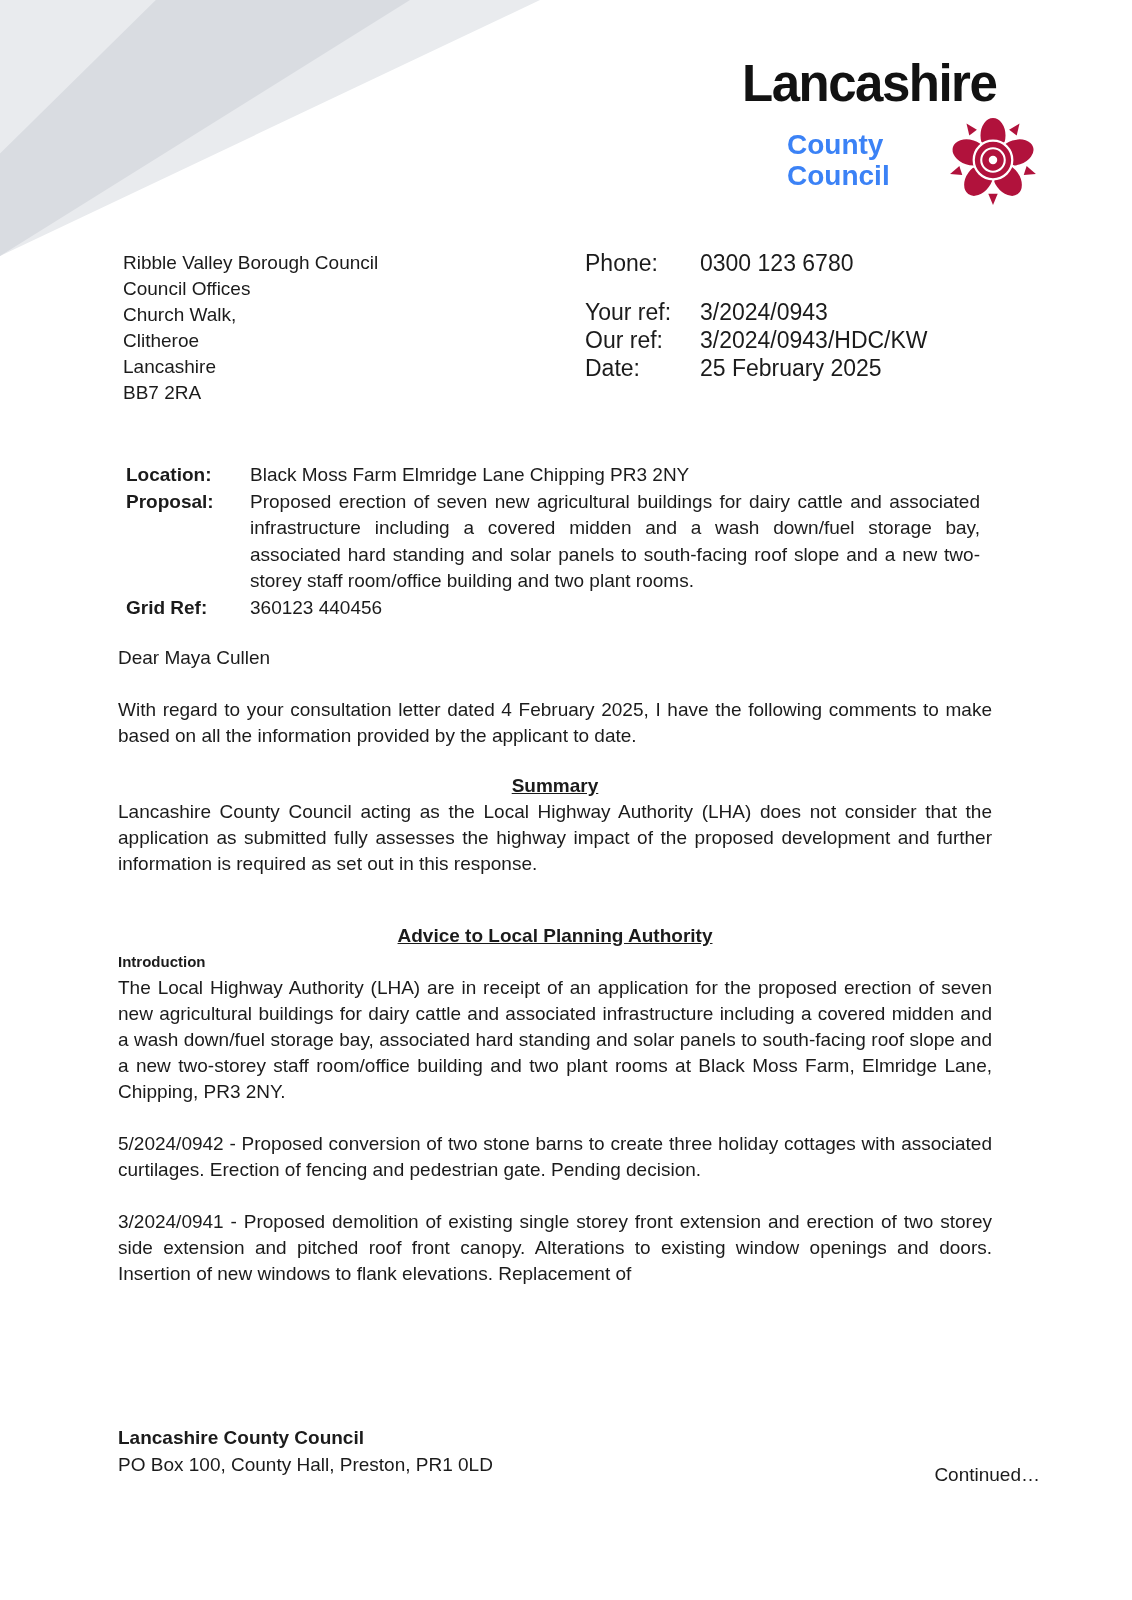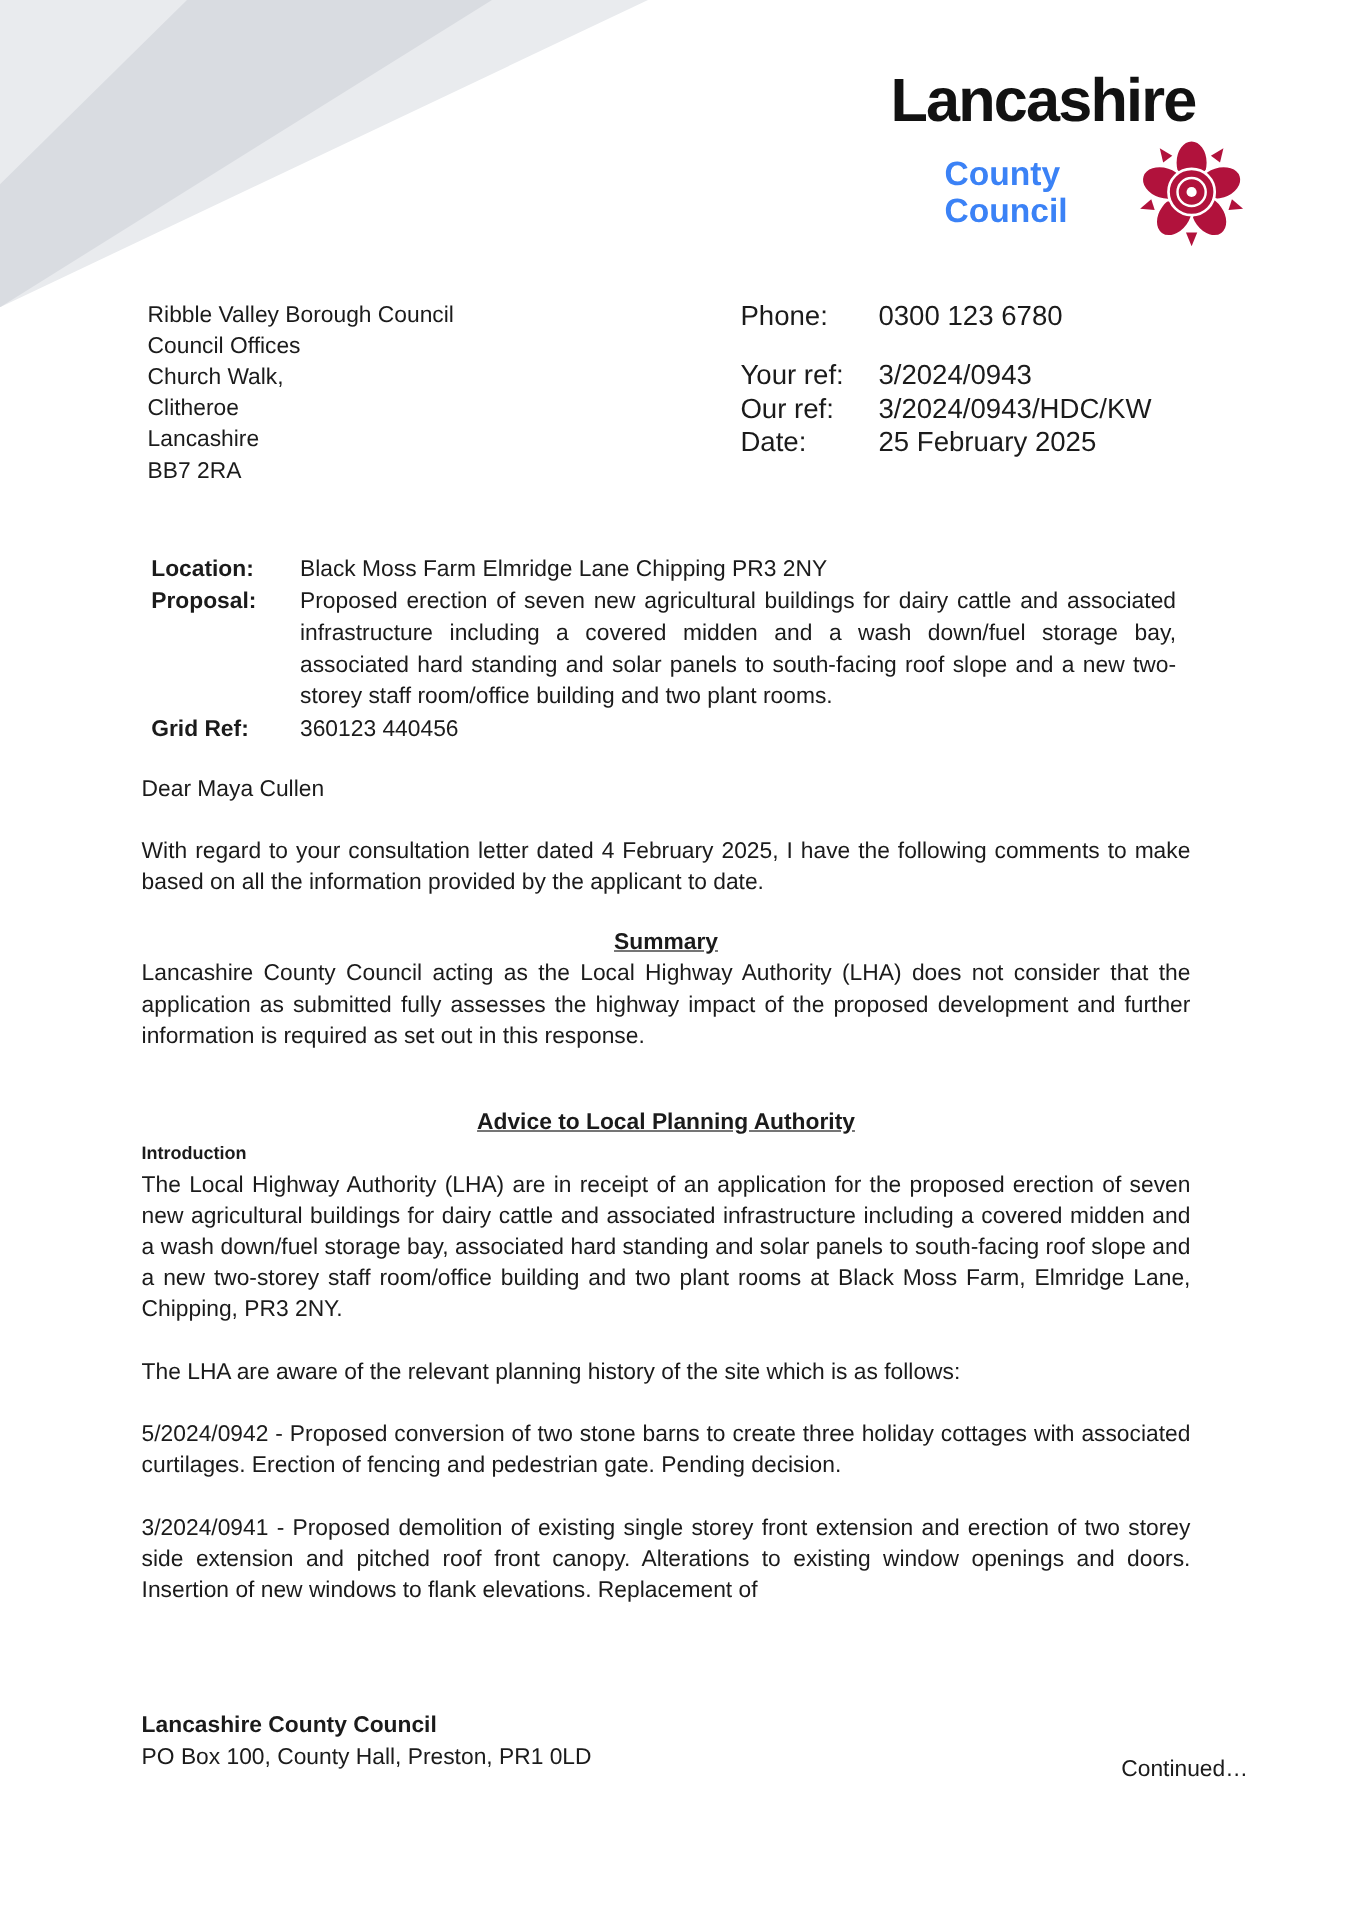--- a/index.html
+++ b/index.html
@@ -15,21 +15,21 @@
 
   
   .header { position:absolute; top:58px; left:742px; width:298px; }
   .logo-name { font-size:51px; font-weight:bold; letter-spacing:-1.5px; line-height:1; color:#121212; }
   .logo-row { display:flex; justify-content:space-between; align-items:center; margin-top:4px; padding-left:45px; }
   .logo-sub { font-size:28px; font-weight:bold; line-height:31px; color:#3b82f6; }
   .rose { width:94px; height:94px; }
 
   .content { position:absolute; top:250px; left:118px; width:922px; }
 
-  .addr-row { display:flex; min-height:160px;gap:32px; }
+  .addr-row { display:flex; min-height:160px; }
   .recipient { width:467px; font-size:19px; line-height:26px; padding-left:5px; }
   .contact { flex:1; font-size:23px; line-height:26px; }
   .contact-row { display:flex; margin-bottom:2px; }
   .contact-row.gap-above { margin-top:23px; }
   .contact-label { width:115px; }
   .contact-value { flex:1; }
   .redaction { height:21px; background:#000000; margin-top:3px; width:340px; }
 
   .details { margin-top:52px; font-size:19px; line-height:26.5px; }
   .detail-row { display:flex; }
@@ -137,21 +137,20 @@
 
     <div class="para">With regard to your consultation letter dated 4 February 2025, I have the following comments to make based on all the information provided by the applicant to date.</div>
 
     <div class="heading-center mt-sum">Summary</div>
     <div class="para tight">Lancashire County Council acting as the Local Highway Authority (LHA) does not consider that the application as submitted fully assesses the highway impact of the proposed development and further information is required as set out in this response.</div>
 
     <div class="heading-center mt-advice">Advice to Local Planning Authority</div>
     <div class="heading-left">Introduction</div>
     <div class="para tight">The Local Highway Authority (LHA) are in receipt of an application for the proposed erection of seven new agricultural buildings for dairy cattle and associated infrastructure including a covered midden and a wash down/fuel storage bay, associated hard standing and solar panels to south-facing roof slope and a new two-storey staff room/office building and two plant rooms at Black Moss Farm, Elmridge Lane, Chipping, PR3 2NY.</div>
 
-    <div class="para">The LHA are aware of the relevant planning history of the site which is as follows:</div>
     <div class="para">5/2024/0942 - Proposed conversion of two stone barns to create three holiday cottages with associated curtilages. Erection of fencing and pedestrian gate. Pending decision.</div>
     <div class="para">3/2024/0941 - Proposed demolition of existing single storey front extension and erection of two storey side extension and pitched roof front canopy. Alterations to existing window openings and doors. Insertion of new windows to flank elevations. Replacement of</div>
 
   </div>
 
   <div class="continued">Continued…</div>
 
   <div class="footer">
     <div class="footer-org">Lancashire County Council</div>
     <div>PO Box 100, County Hall, Preston, PR1 0LD</div>

